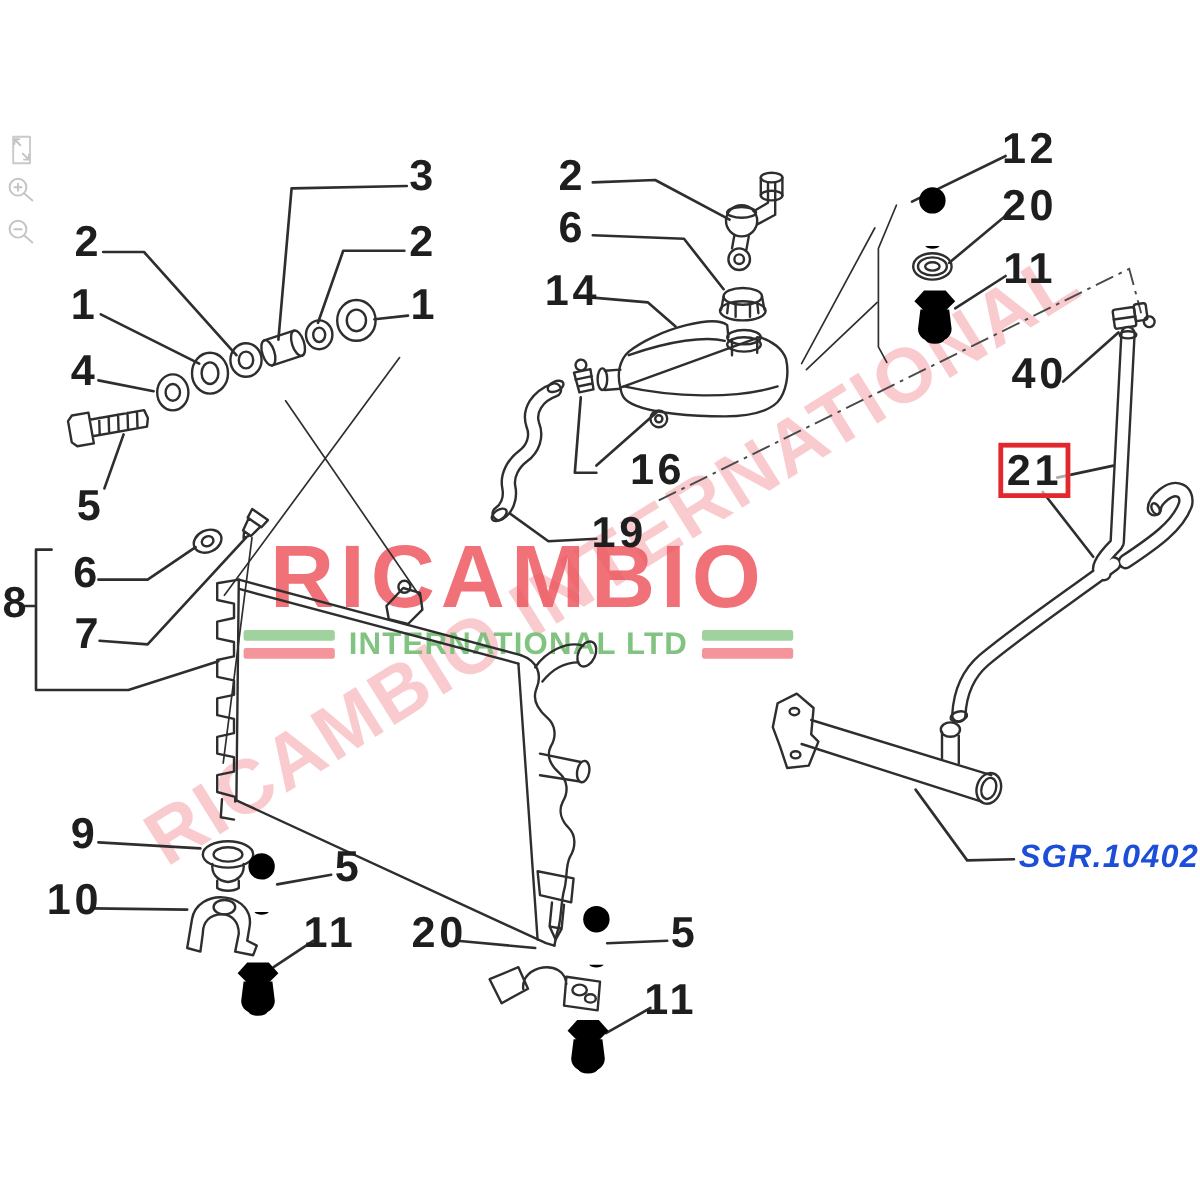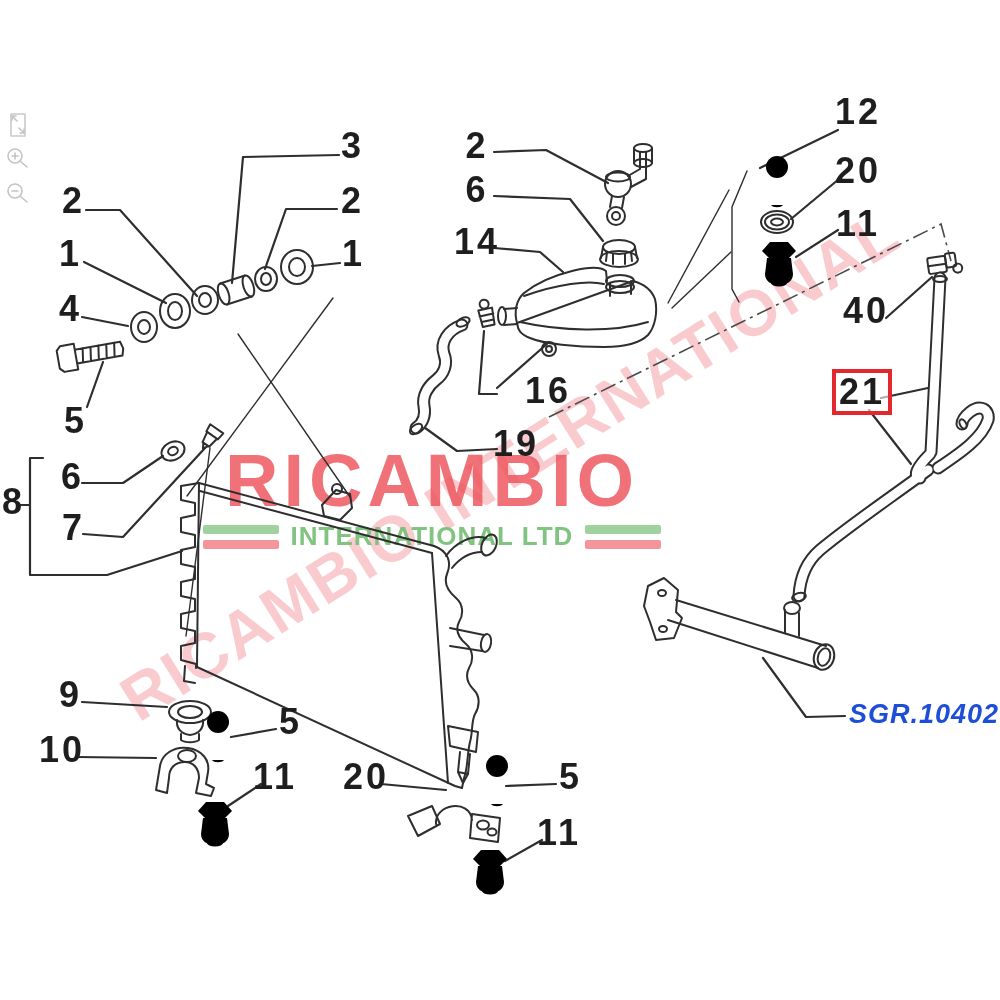--- a/index.html
+++ b/index.html
@@ -288,21 +288,21 @@
     <span class="num" style="left:72px;top:201px">2</span>
     <span class="num" style="left:69px;top:254px">1</span>
     <span class="num" style="left:69px;top:309px">4</span>
     <span class="num" style="left:74px;top:421px">5</span>
     <span class="num" style="left:351px;top:146px">3</span>
     <span class="num" style="left:351px;top:201px">2</span>
     <span class="num" style="left:352px;top:254px">1</span>
     <span class="num sp" style="left:477px;top:146px">2</span>
     <span class="num sp" style="left:477px;top:190px">6</span>
     <span class="num sp" style="left:477px;top:242px">14</span>
-    <span class="num sp" style="left:858px;top:112px">12</span>
+    <span class="num sp" style="left:858px;top:124px">12</span>
     <span class="num sp" style="left:858px;top:171px">20</span>
     <span class="num sp" style="left:858px;top:224px">11</span>
     <span class="num sp" style="left:866px;top:311px">40</span>
     <span class="num sp boxed" style="left:862px;top:392px">21</span>
     <span class="num sp" style="left:548px;top:391px">16</span>
     <span class="num sp" style="left:516px;top:444px">19</span>
     <span class="num" style="left:12px;top:502px">8</span>
     <span class="num" style="left:71px;top:477px">6</span>
     <span class="num" style="left:72px;top:528px">7</span>
     <span class="num" style="left:69px;top:695px">9</span>

